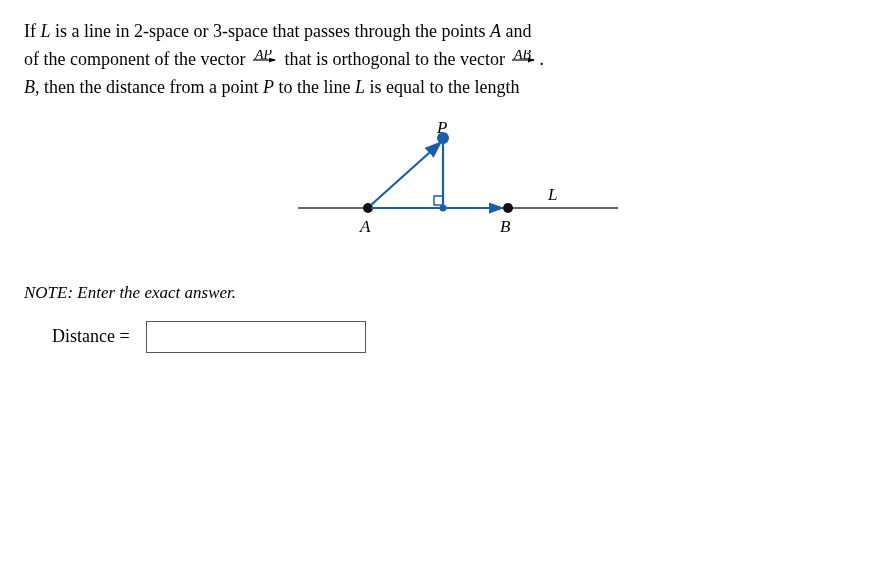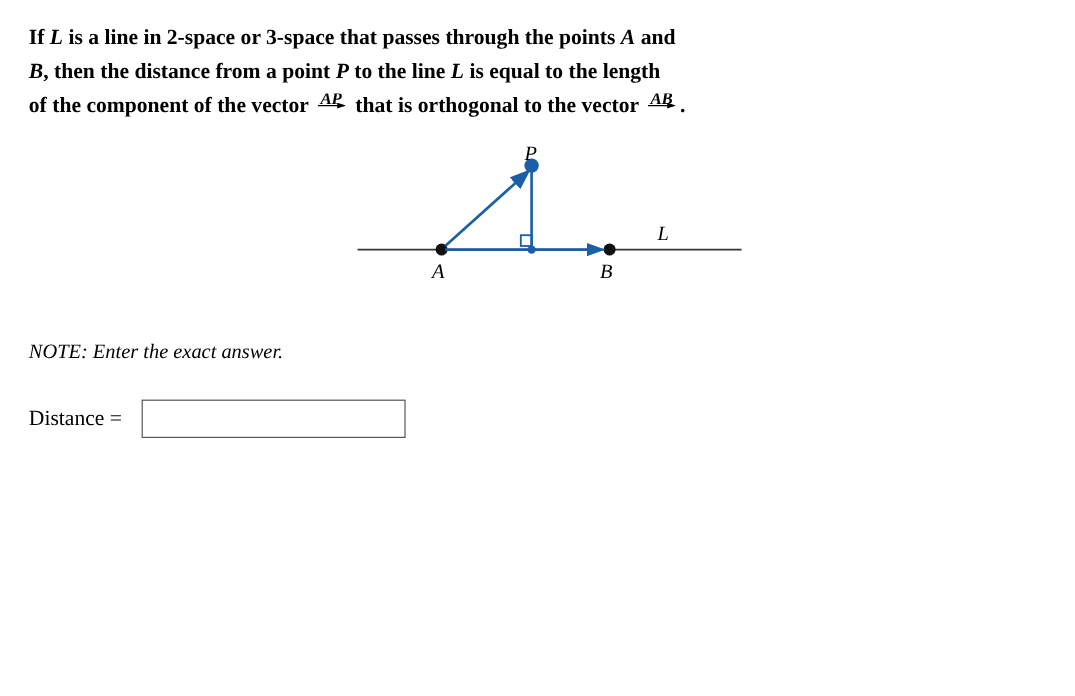--- a/index.html
+++ b/index.html
@@ -11,44 +11,44 @@
       width: 896px;
       min-height: 580px;
       padding: 18px 24px 24px 24px;
     }
     .text-block {
       line-height: 1.55;
       margin-bottom: 0;
     }
     .text-block p {
       margin-bottom: 0;
-      font-weight: bold;
     }
     .diagram-area {
       display: flex;
       justify-content: center;
       align-items: center;
       margin: 18px 0 18px 0;
     }
     .diagram-svg {
       display: block;
     }
     .question-block {
       line-height: 1.55;
       margin-bottom: 8px;
     }
     .note-block {
       font-style: italic;
-      margin-bottom: 30px;
+      margin-bottom: 18px;
       font-size: 17px;
     }
     .answer-block {
       display: flex;
       align-items: center;
       margin-top: 10px;
+      margin-left: 28px;
       gap: 16px;
     }
     .answer-label {
       font-size: 18px;
     }
     .answer-input {
       border: 1px solid #555;
       width: 220px;
       height: 32px;
       font-size: 16px;
@@ -56,23 +56,20 @@
       outline: none;
       background: #fff;
     }
   </style>
 </head>
 <body>
 
 <div class="text-block">
   <p>
     If <i>L</i> is a line in 2-space or 3-space that passes through the points <i>A</i> and
-  </p>
-  <p>
-    <i>B</i>, then the distance from a point <i>P</i> to the line <i>L</i> is equal to the length
   </p>
   <p>
     of the component of the vector
     
     <span style="display:inline-block; position:relative; margin: 0 1px;">
       <svg width="28" height="18" style="display:inline-block; vertical-align:middle; position:relative; top:-2px;">
         <defs>
           <marker id="arr1" markerWidth="6" markerHeight="6" refX="5" refY="2" orient="auto">
             <path d="M0,0 L6,2 L0,4 Z" fill="#000"></path>
           </marker>
@@ -87,20 +84,23 @@
       <svg width="28" height="18" style="display:inline-block; vertical-align:middle; position:relative; top:-2px;">
         <defs>
           <marker id="arr2" markerWidth="6" markerHeight="6" refX="5" refY="2" orient="auto">
             <path d="M0,0 L6,2 L0,4 Z" fill="#000"></path>
           </marker>
         </defs>
         <line x1="2" y1="10" x2="24" y2="10" stroke="#000" stroke-width="1.2" marker-end="url(#arr2)"></line>
         <text x="4" y="9" font-family="Times New Roman" font-style="italic" font-size="14" fill="#000">AB</text>
       </svg>
     </span>.
+  </p>
+  <p>
+    <i>B</i>, then the distance from a point <i>P</i> to the line <i>L</i> is equal to the length
   </p>
 </div>
 
 <div class="diagram-area">
   <svg class="diagram-svg" width="420" height="145" viewBox="0 0 420 145">
     <defs>
       <marker id="arrowBlue" markerWidth="8" markerHeight="8" refX="6" refY="3" orient="auto">
         <path d="M0,0 L8,3 L0,6 Z" fill="#1a5fa8"></path>
       </marker>
       <marker id="arrowBlueSmall" markerWidth="7" markerHeight="7" refX="5" refY="2.5" orient="auto">

